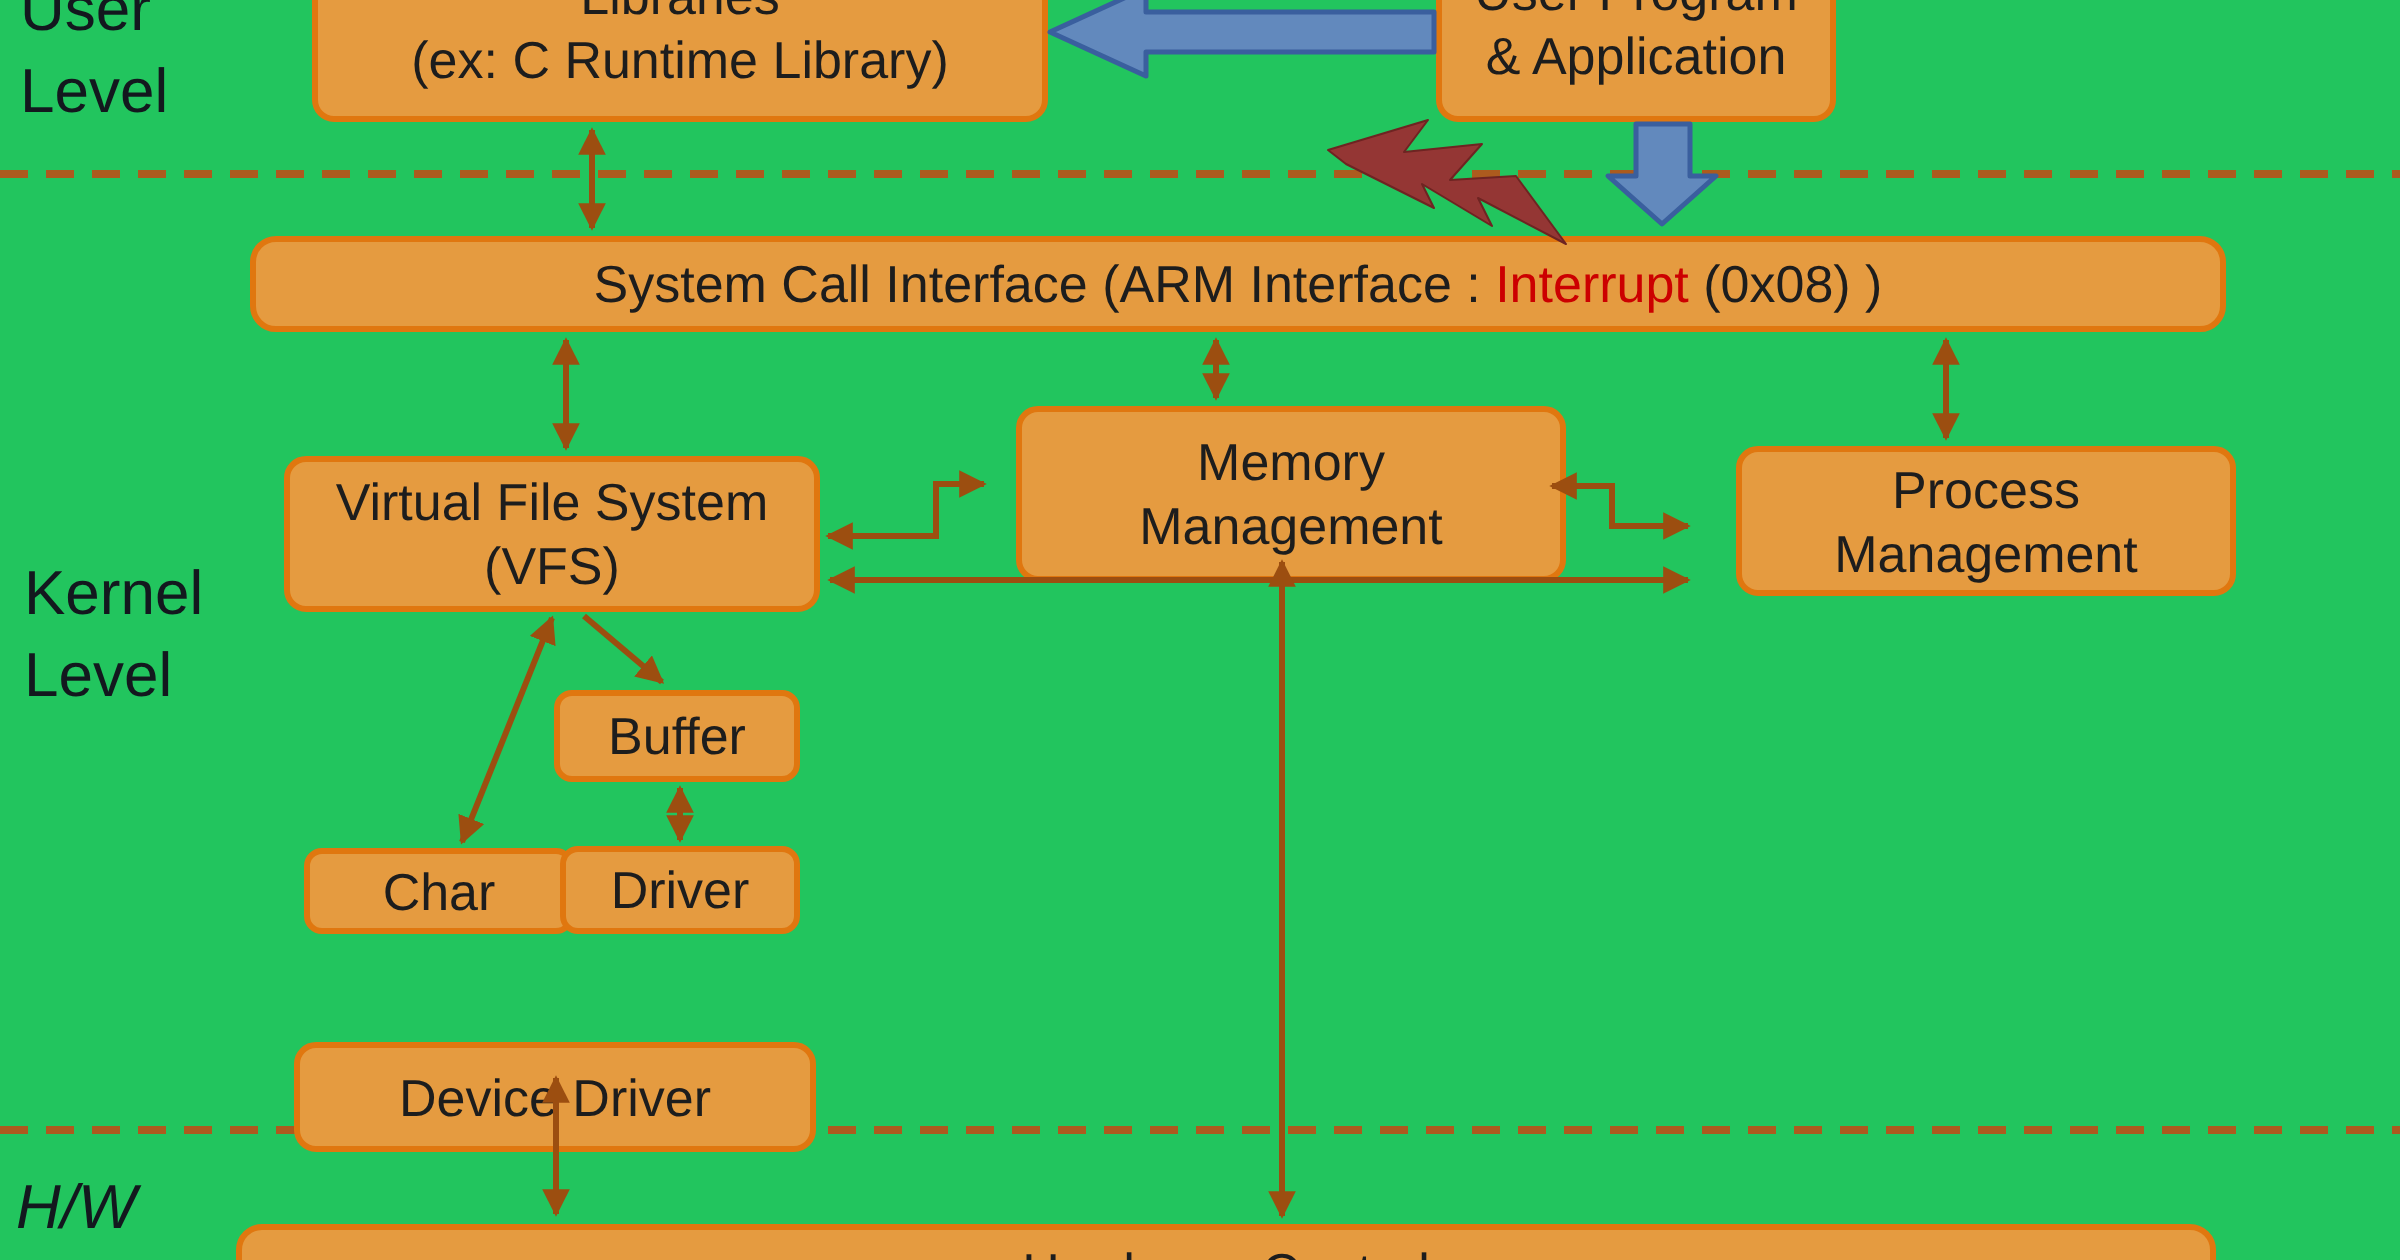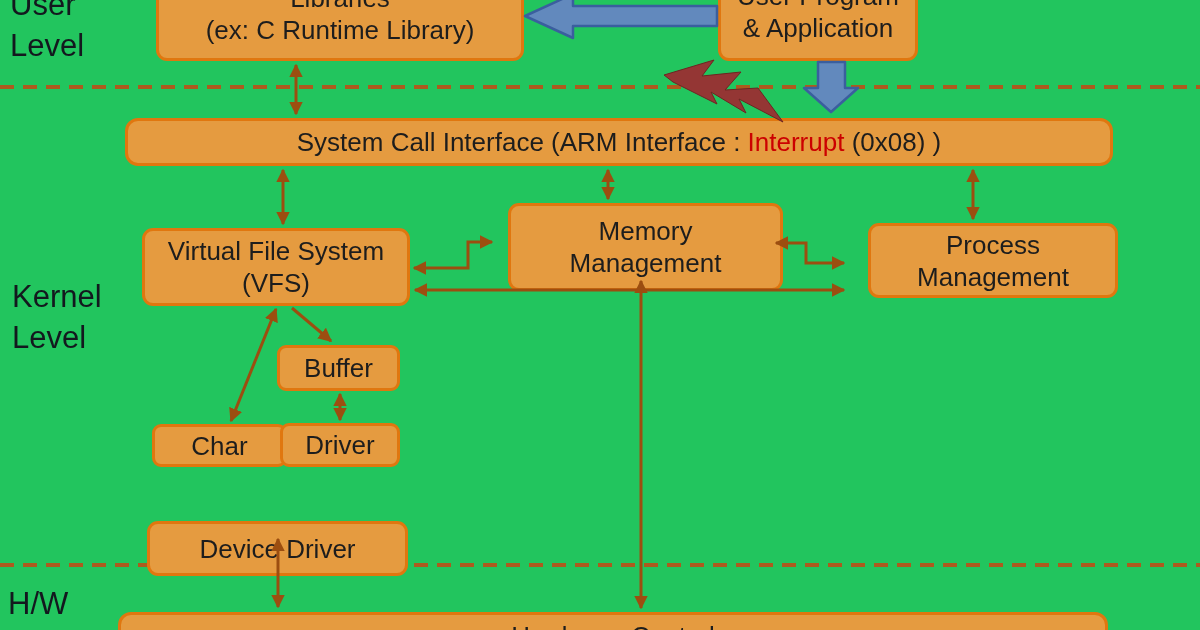--- a/index.html
+++ b/index.html
@@ -41,21 +41,21 @@
   #box-hardware{left:118px;top:612px;width:990px;height:60px;justify-content:flex-start;padding-top:5px;border-radius:13px;}
   .red{color:var(--highlight-text,#CC0000);}
 
   
   .lvl{
     position:absolute;z-index:1;white-space:pre-line;
     font-size:31px;line-height:41px;color:#13181e;
   }
   #lbl-user{left:10px;top:-16px;}
   #lbl-kernel{left:12px;top:250px;margin-top:26px;}
-  #lbl-hw{left:8px;top:583px;}
+  #lbl-hw{left:8px;top:583px;font-style:italic;}
 
   
   svg.overlay{position:absolute;left:0;top:0;z-index:2;pointer-events:none;}
   .conn{stroke:var(--connector,#9C4E10);stroke-width:3;fill:none;}
   marker path{fill:var(--connector,#9C4E10);}
   .bluearrow{
     fill:var(--blue-arrow-fill,#6289BD);
     stroke:var(--blue-arrow-border,#3A5F9E);
     stroke-width:2.5;stroke-linejoin:round;
   }

